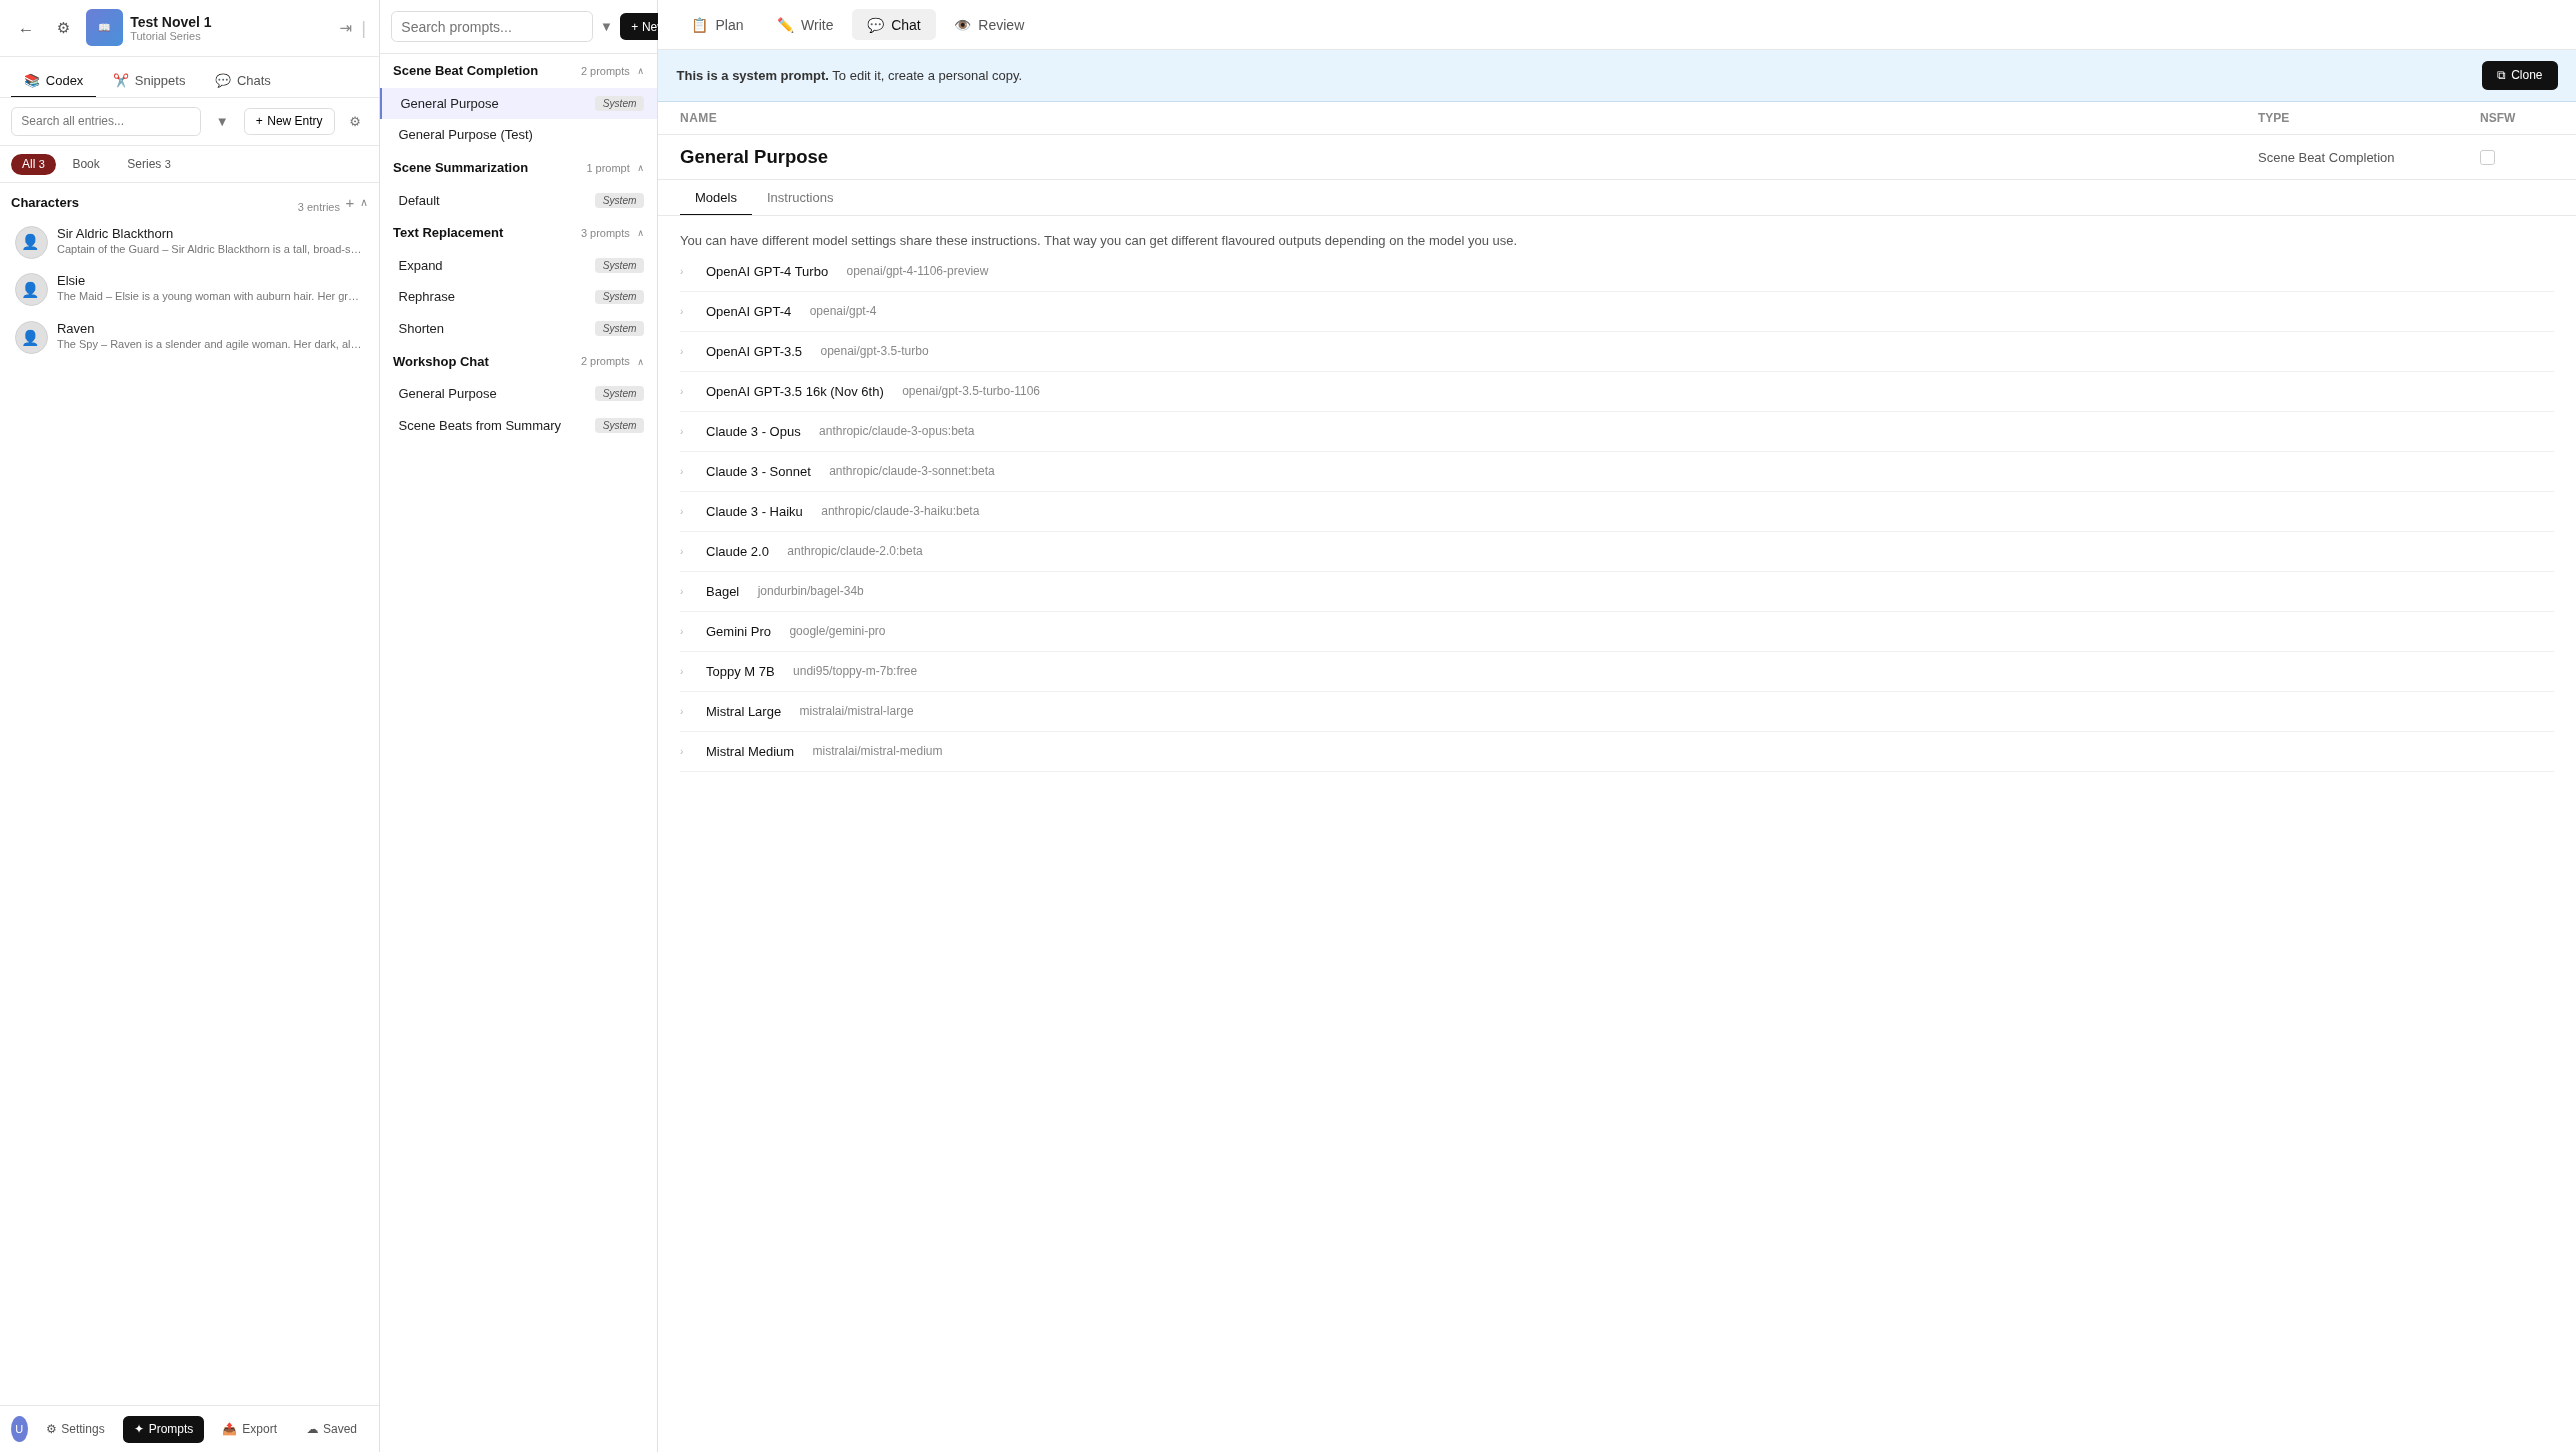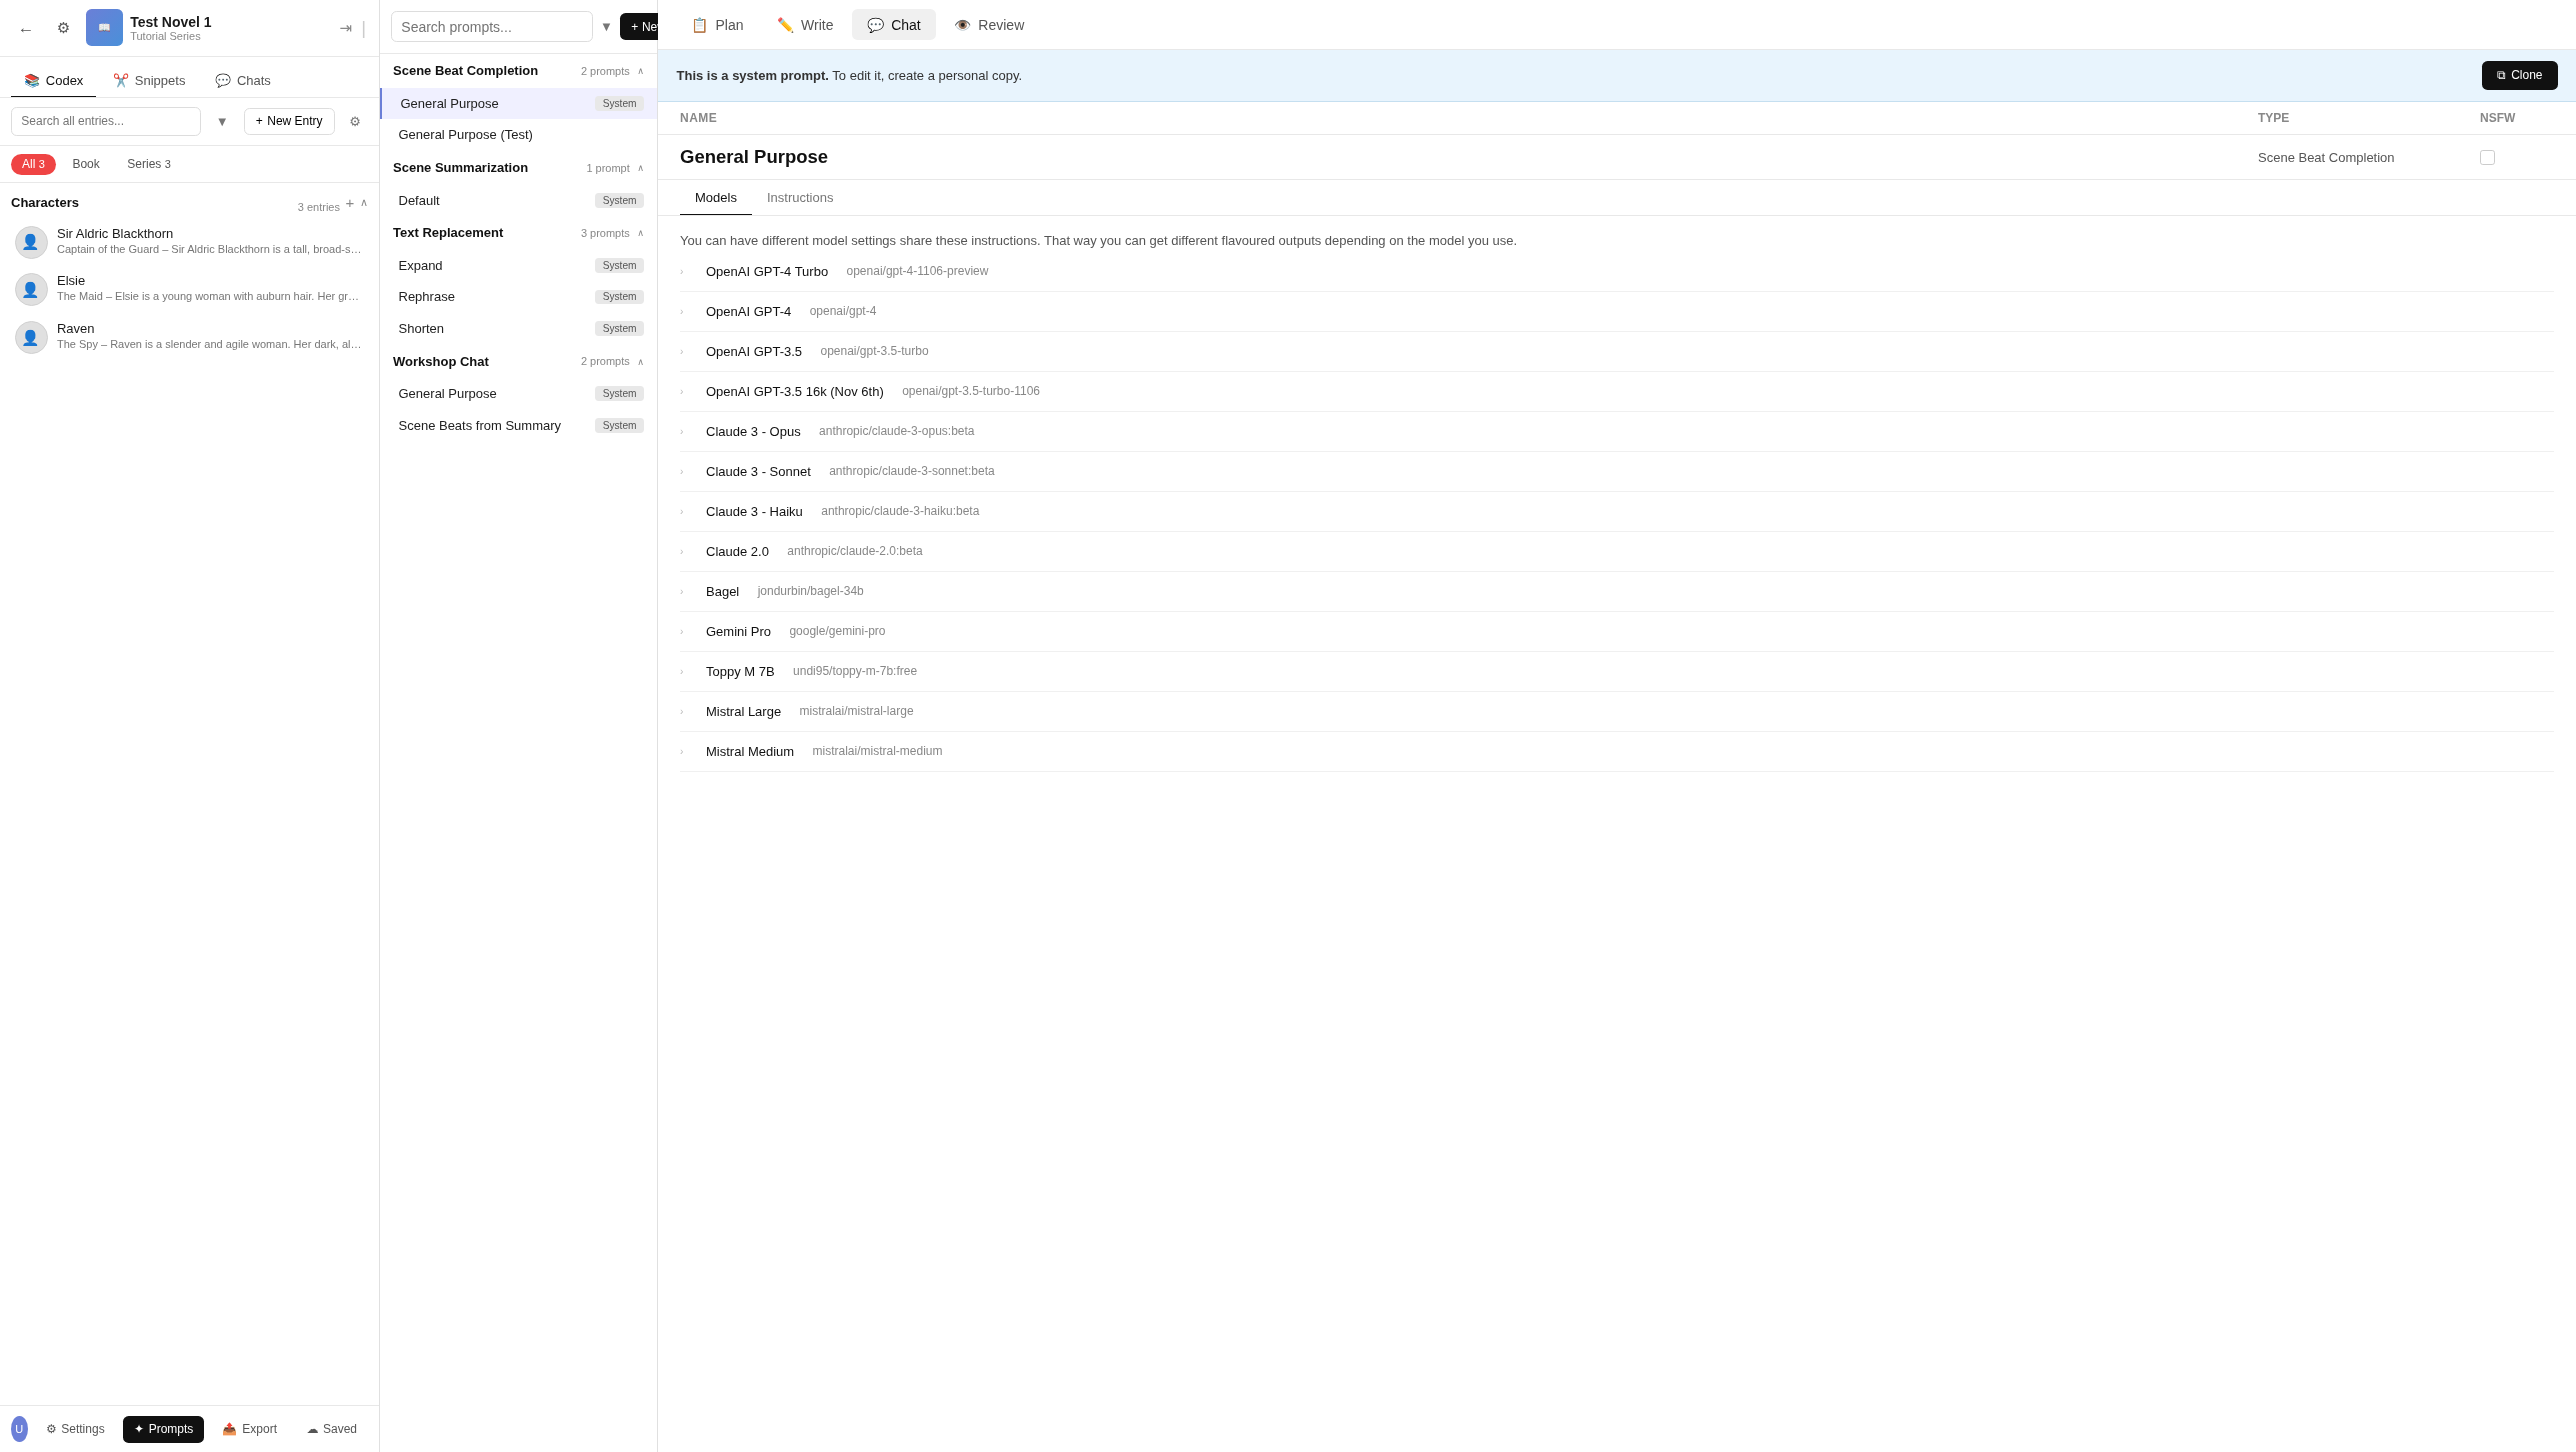--- a/index.html
+++ b/index.html
@@ -23,21 +23,21 @@
     .left-nav-item.active { color: #111; border-bottom: 1.9px solid #111; font-weight: 500; }
 
     .search-bar { padding: 9.3px 11px; display: flex; align-items: center; gap: 7.4px; border-bottom: 0.9px solid #e8e8e8; }
     .search-input { flex: 1; padding: 6.5px 9.3px; border: 0.9px solid #ddd; border-radius: 5.6px; font-size: 12px; outline: none; }
     .filter-btn { width: 28px; height: 28px; border: none; background: none; cursor: pointer; color: #777; font-size: 13px; }
     .new-entry-btn { display: flex; align-items: center; gap: 4.6px; padding: 5.6px 11px; background: #fff; border: 0.9px solid #ddd; border-radius: 5.6px; cursor: pointer; font-size: 12px; font-weight: 500; white-space: nowrap; }
     .settings-icon-sm { width: 26px; height: 26px; border: none; background: none; cursor: pointer; color: #777; font-size: 13px; }
 
     .filter-tabs { padding: 7.4px 11px; display: flex; gap: 5.6px; border-bottom: 0.9px solid #e8e8e8; }
     .filter-tab { padding: 3.7px 11px; border-radius: 18.5px; font-size: 12px; cursor: pointer; color: #555; }
-    .filter-tab.active { background: #ef4444; color: #fff; font-weight: 500; }
+    .filter-tab.active { background: #7f1d1d; color: #fff; font-weight: 500; }
     .filter-tab-count { font-size: 11px; }
 
     .section-header { padding: 9.3px 11px 5.6px; display: flex; align-items: center; justify-content: space-between; }
     .section-title { font-weight: 600; font-size: 13px; color: #111; }
     .section-right { display: flex; align-items: center; gap: 5.6px; color: #888; font-size: 12px; }
     .section-count { font-size: 11px; color: #888; margin-top: 8px; }
 
     .character-item { padding: 7.4px 11px; display: flex; align-items: flex-start; gap: 9.3px; cursor: pointer; border-radius: 5.6px; margin: 0 3.7px; }
     .char-avatar { width: 33px; height: 33px; border-radius: 50%; background: #e0e0e0; display: flex; align-items: center; justify-content: center; color: #888; font-size: 15px; flex-shrink: 0; border: 0.9px solid #d0d0d0; }
     .char-info { flex: 1; min-width: 0; }
@@ -61,21 +61,21 @@
     .prompts-list { flex: 1; overflow-y: auto; }
     .prompt-group { }
     .prompt-group-header { padding: 9.3px 13px; display: flex; align-items: center; justify-content: space-between; cursor: pointer; }
     .group-title { font-weight: 600; font-size: 13px; color: #111; }
     .group-meta { display: flex; align-items: center; gap: 7.4px; color: #888; font-size: 11px; }
     .chevron { font-size: 9.3px; color: #888; }
 
     .prompt-item { padding: 8.3px 13px 8.3px 18.5px; display: flex; align-items: center; justify-content: space-between; cursor: pointer; }
     .prompt-item.selected { background: #f0f0ff; border-left: 2.8px solid #6b7fd7; }
     .prompt-name { font-size: 13px; color: #222; }
-    .system-badge { font-size: 10.2px; background: #e8e8e8; color: #555; padding: 1.9px 7.4px; border-radius: 3.7px; }
+    .system-badge { font-size: 10.2px; background: #e8e8e8; color: #555; padding: 1.9px 7.4px; border-radius: 3.7px; font-style: italic; }
 
     
     .right-panel { flex: 1; background: #fff; display: flex; flex-direction: column; height: 100vh; overflow: hidden; }
 
     
     .top-nav { display: flex; align-items: center; justify-content: space-between; padding: 0 18.5px; height: 50px; border-bottom: 0.9px solid #e8e8e8; }
     .top-nav-tabs { display: flex; gap: 3.7px; }
     .nav-tab { padding: 7.4px 15px; border-radius: 5.6px; font-size: 14px; cursor: pointer; display: flex; align-items: center; gap: 6.5px; color: #555; }
     .nav-tab.active { background: #f0f0f0; color: #111; font-weight: 500; }
 

